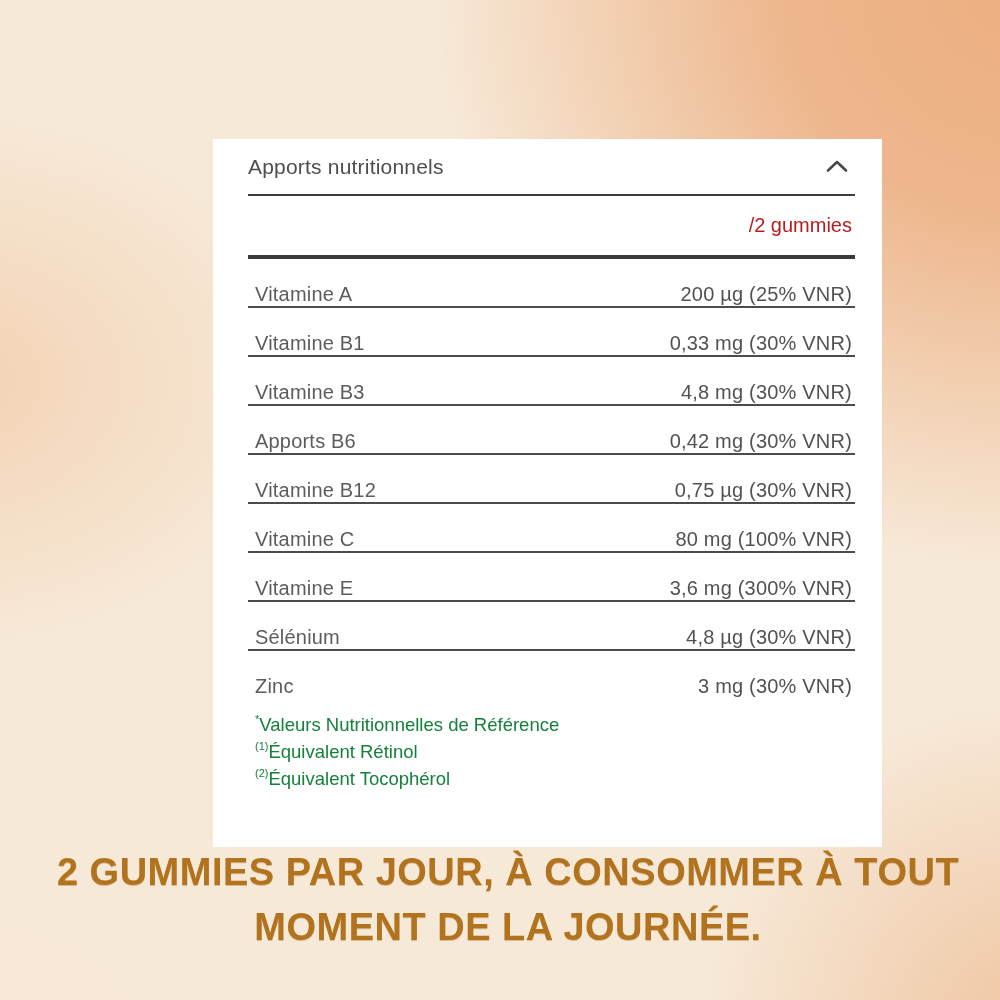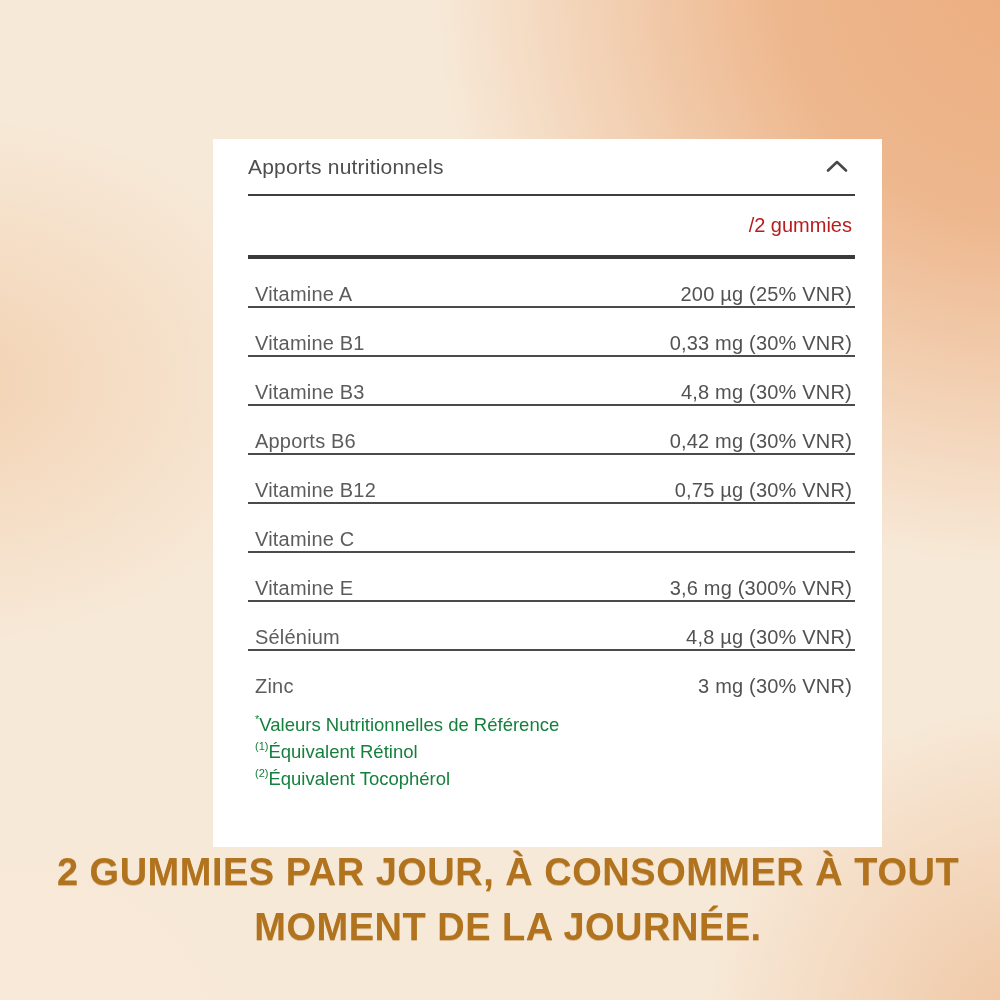--- a/index.html
+++ b/index.html
@@ -146,20 +146,21 @@
           </div>
 
 
           <div class="row">
             <span class="name">Vitamine B12</span>
             <span class="value">0,75 µg (30% VNR)</span>
           </div>
 
           <div class="row">
             <span class="name">Vitamine C</span>
+            <span class="value">80 mg (100% VNR)</span>
           </div>
 
           <div class="row">
             <span class="name">Vitamine E</span>
             <span class="value">3,6 mg (300% VNR)</span>
           </div>
 
           <div class="row">
             <span class="name">Sélénium</span>
             <span class="value">4,8 µg (30% VNR)</span>

